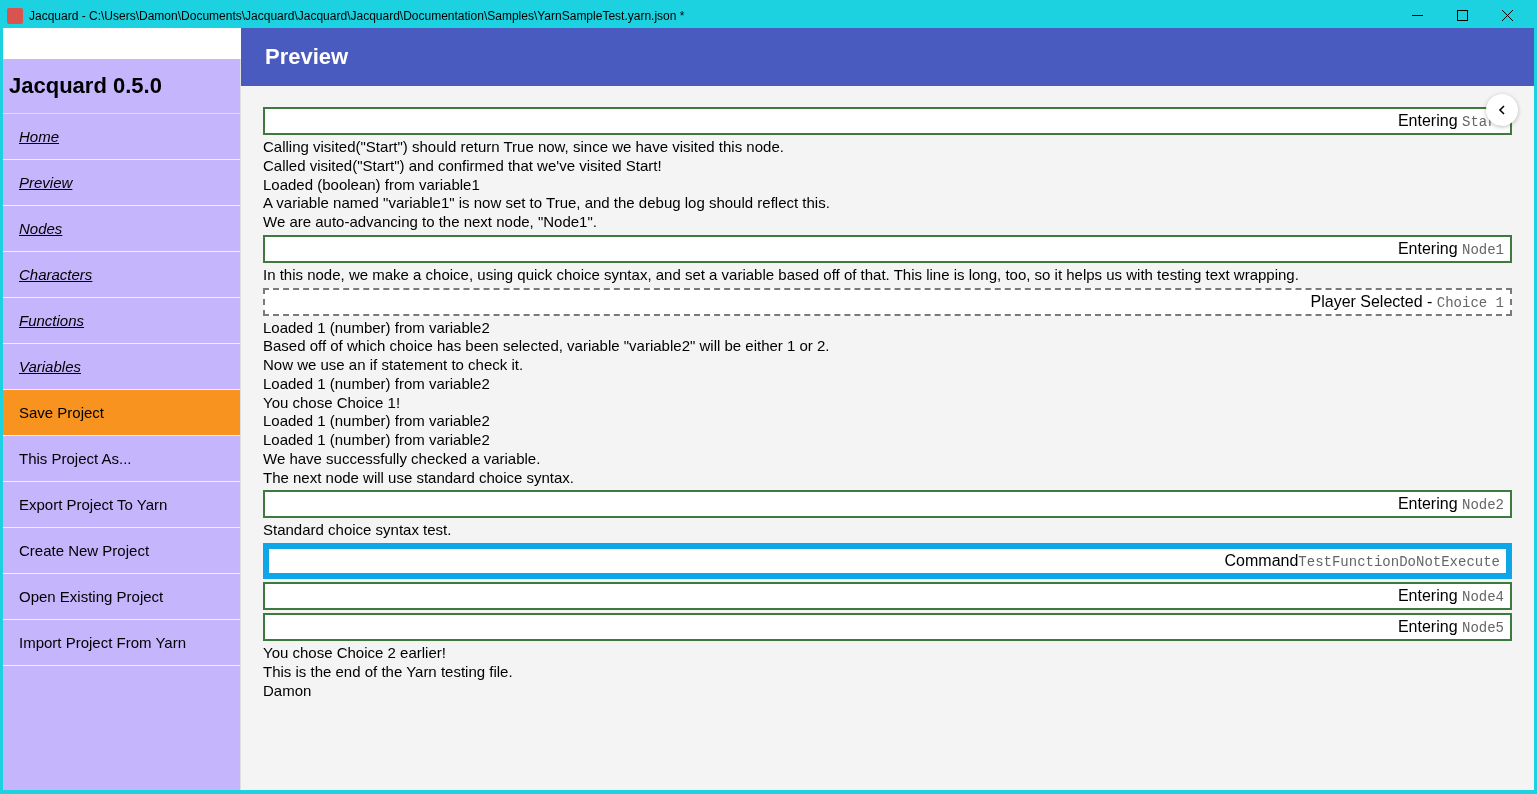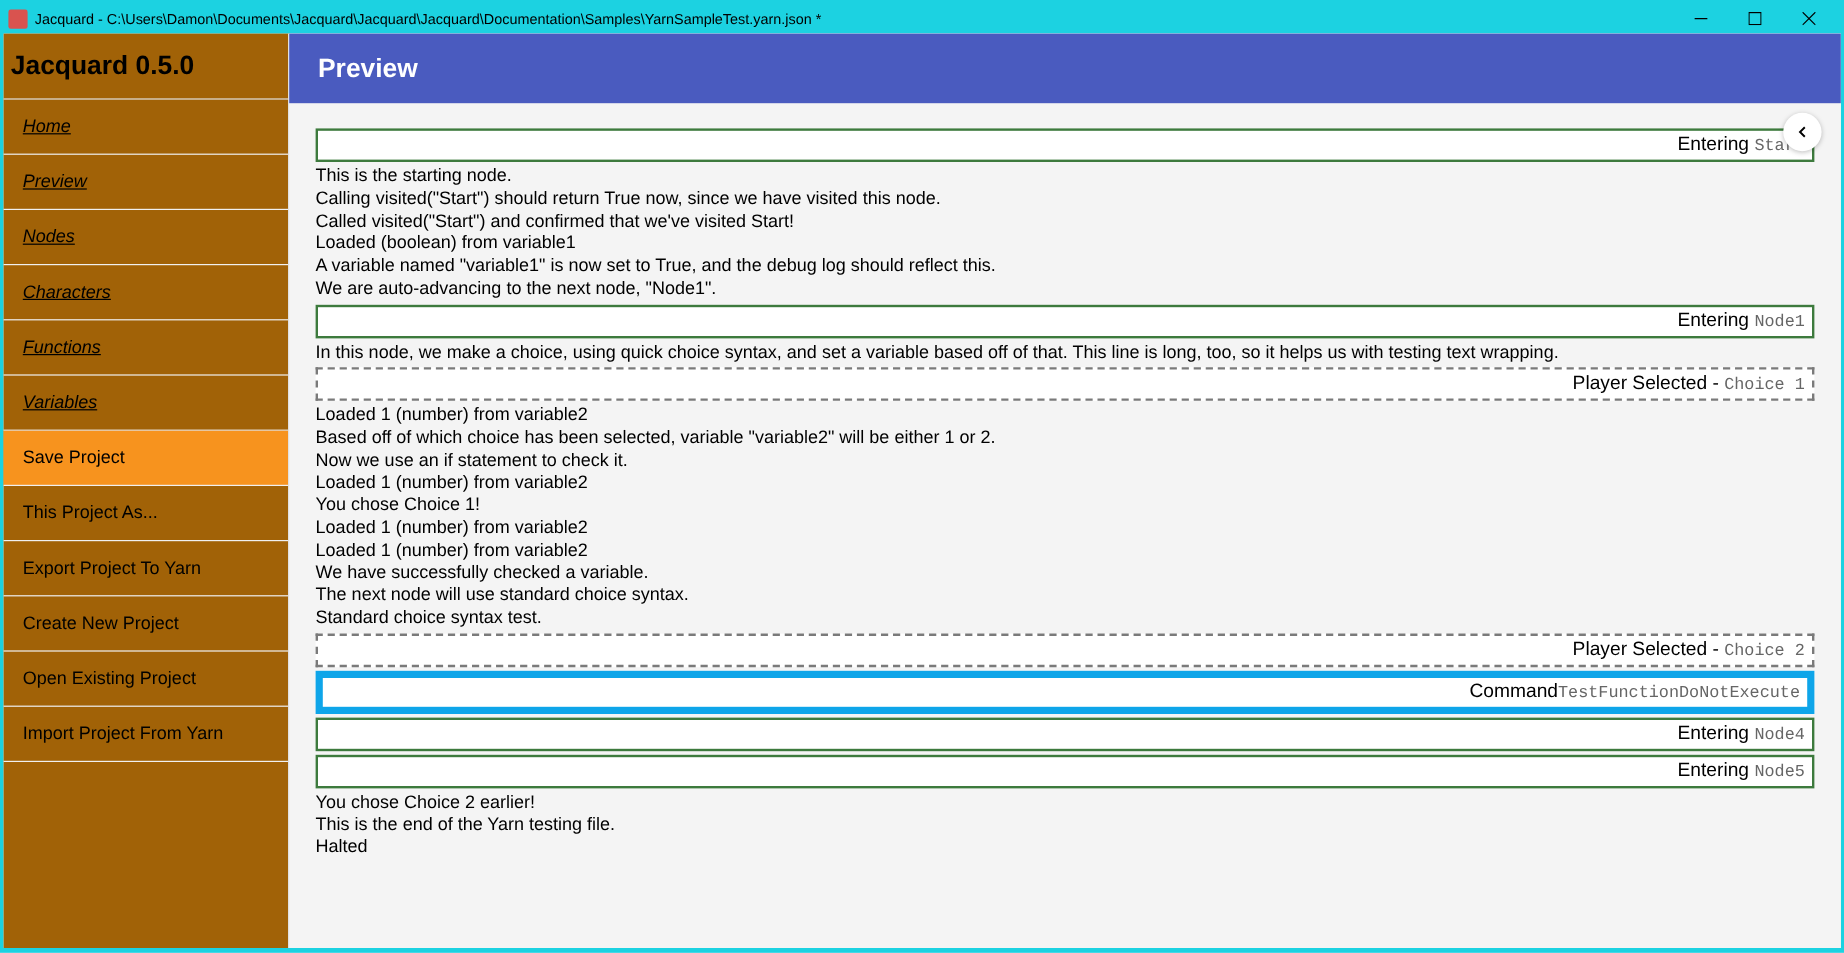--- a/index.html
+++ b/index.html
@@ -4,21 +4,21 @@
 <style>
 * { margin: 0; padding: 0; box-sizing: border-box; font-family: Arial, sans-serif; }
 body { background: #1cd2e1; padding: 3px; width: 1537px; height: 794px; overflow: hidden; }
 .titlebar { height: 25px; display: flex; align-items: center; padding: 0 4px; font-size: 12px; color: #000000; }
 .titlebar-icon { width: 16px; height: 16px; background: #d9534f; border-radius: 2px; margin-right: 6px; }
 .titlebar-text { flex: 1; }
 .win-controls { display: flex; gap: 0; }
 .win-btn { width: 45px; height: 22px; display: flex; align-items: center; justify-content: center; font-size: 13px; cursor: pointer; }
 .win-btn svg { width: 11px; height: 11px; }
 .app { display: flex; height: 762px; background: #fff; }
-.sidebar { width: 238px; background: #a16207; border-right: 1px solid #e0e0e0; display: flex; flex-direction: column; }
+.sidebar { width: 238px; background: #c4b5fd; border-right: 1px solid #e0e0e0; display: flex; flex-direction: column; margin-top: 31px; }
 .sidebar-title { font-size: 22px; font-weight: bold; padding: 14px 6px 14px 6px; border-bottom: 1px solid #e0e0e0; }
 .sidebar-item { padding: 14px 16px; font-size: 15px; cursor: pointer; border-bottom: 1px solid #f0f0f0; }
 .sidebar-item.link { text-decoration: underline; color: #000; font-style: italic; }
 .sidebar-item.active { background: #f7931e; color: #000; }
 .content { flex: 1; display: flex; flex-direction: column; background: #f4f4f4; position: relative; }
 .content-header { background: #4a5bbf; color: #fff; font-size: 22px; font-weight: bold; padding: 16px 24px; }
 .collapse-btn { position: absolute; right: 16px; top: 66px; width: 32px; height: 32px; border-radius: 50%; background: #fff; box-shadow: 0 1px 4px rgba(0,0,0,0.25); display: flex; align-items: center; justify-content: center; cursor: pointer; z-index: 5; }
 .log { padding: 18px 22px 6px 22px; font-size: 15px; color: #000; overflow-y: auto; }
 .log-line { line-height: 1.25; }
 .box { border: 1px solid; padding: 3px 6px; margin: 3px 0; background: #fff; text-align: right; }
@@ -74,41 +74,40 @@
   </div>
   <div class="content">
     <div class="content-header">Preview</div>
     <div class="collapse-btn">
       <svg width="10" height="10" viewBox="0 0 10 10">
           <path d="M7 1 L3 5 L7 9" fill="none" stroke="#000" stroke-width="1.6"></path>
         </svg>
     </div>
     <div class="log" id="log">
         <div class="box entering"><span class="label">Entering </span><span class="node-name">Start</span></div>
-        <div class="log-line">This is the starting node.</div>
         <div class="log-line">Calling visited("Start") should return True now, since we have visited this node.</div>
         <div class="log-line">Called visited("Start") and confirmed that we've visited Start!</div>
         <div class="log-line">Loaded (boolean) from variable1</div>
         <div class="log-line">A variable named "variable1" is now set to True, and the debug log should reflect this.</div>
         <div class="log-line">We are auto-advancing to the next node, "Node1".</div>
         <div class="box entering"><span class="label">Entering </span><span class="node-name">Node1</span></div>
         <div class="log-line">In this node, we make a choice, using quick choice syntax, and set a variable based off of that. This line is long, too, so it helps us with testing text wrapping.</div>
         <div class="box selected"><span class="label">Player Selected - </span><span class="node-name">Choice 1</span></div>
         <div class="log-line">Loaded 1 (number) from variable2</div>
         <div class="log-line">Based off of which choice has been selected, variable "variable2" will be either 1 or 2.</div>
         <div class="log-line">Now we use an if statement to check it.</div>
         <div class="log-line">Loaded 1 (number) from variable2</div>
         <div class="log-line">You chose Choice 1!</div>
         <div class="log-line">Loaded 1 (number) from variable2</div>
         <div class="log-line">Loaded 1 (number) from variable2</div>
         <div class="log-line">We have successfully checked a variable.</div>
         <div class="log-line">The next node will use standard choice syntax.</div>
+        <div class="box entering"><span class="label">Entering </span><span class="node-name">Node2</span></div>
         <div class="log-line">Standard choice syntax test.</div>
-        <div class="box selected"><span class="label">Player Selected - </span><span class="node-name">Choice 2</span></div>
         <div class="box command"><span class="label">Command</span><span class="node-name">TestFunctionDoNotExecute</span></div>
         <div class="box entering"><span class="label">Entering </span><span class="node-name">Node4</span></div>
         <div class="box entering"><span class="label">Entering </span><span class="node-name">Node5</span></div>
         <div class="log-line">You chose Choice 2 earlier!</div>
         <div class="log-line">This is the end of the Yarn testing file.</div>
-        <div class="log-line">Halted</div>
+        <div class="log-line">Damon</div>
       </div>
   </div>
 </div>
 
 </body></html>

